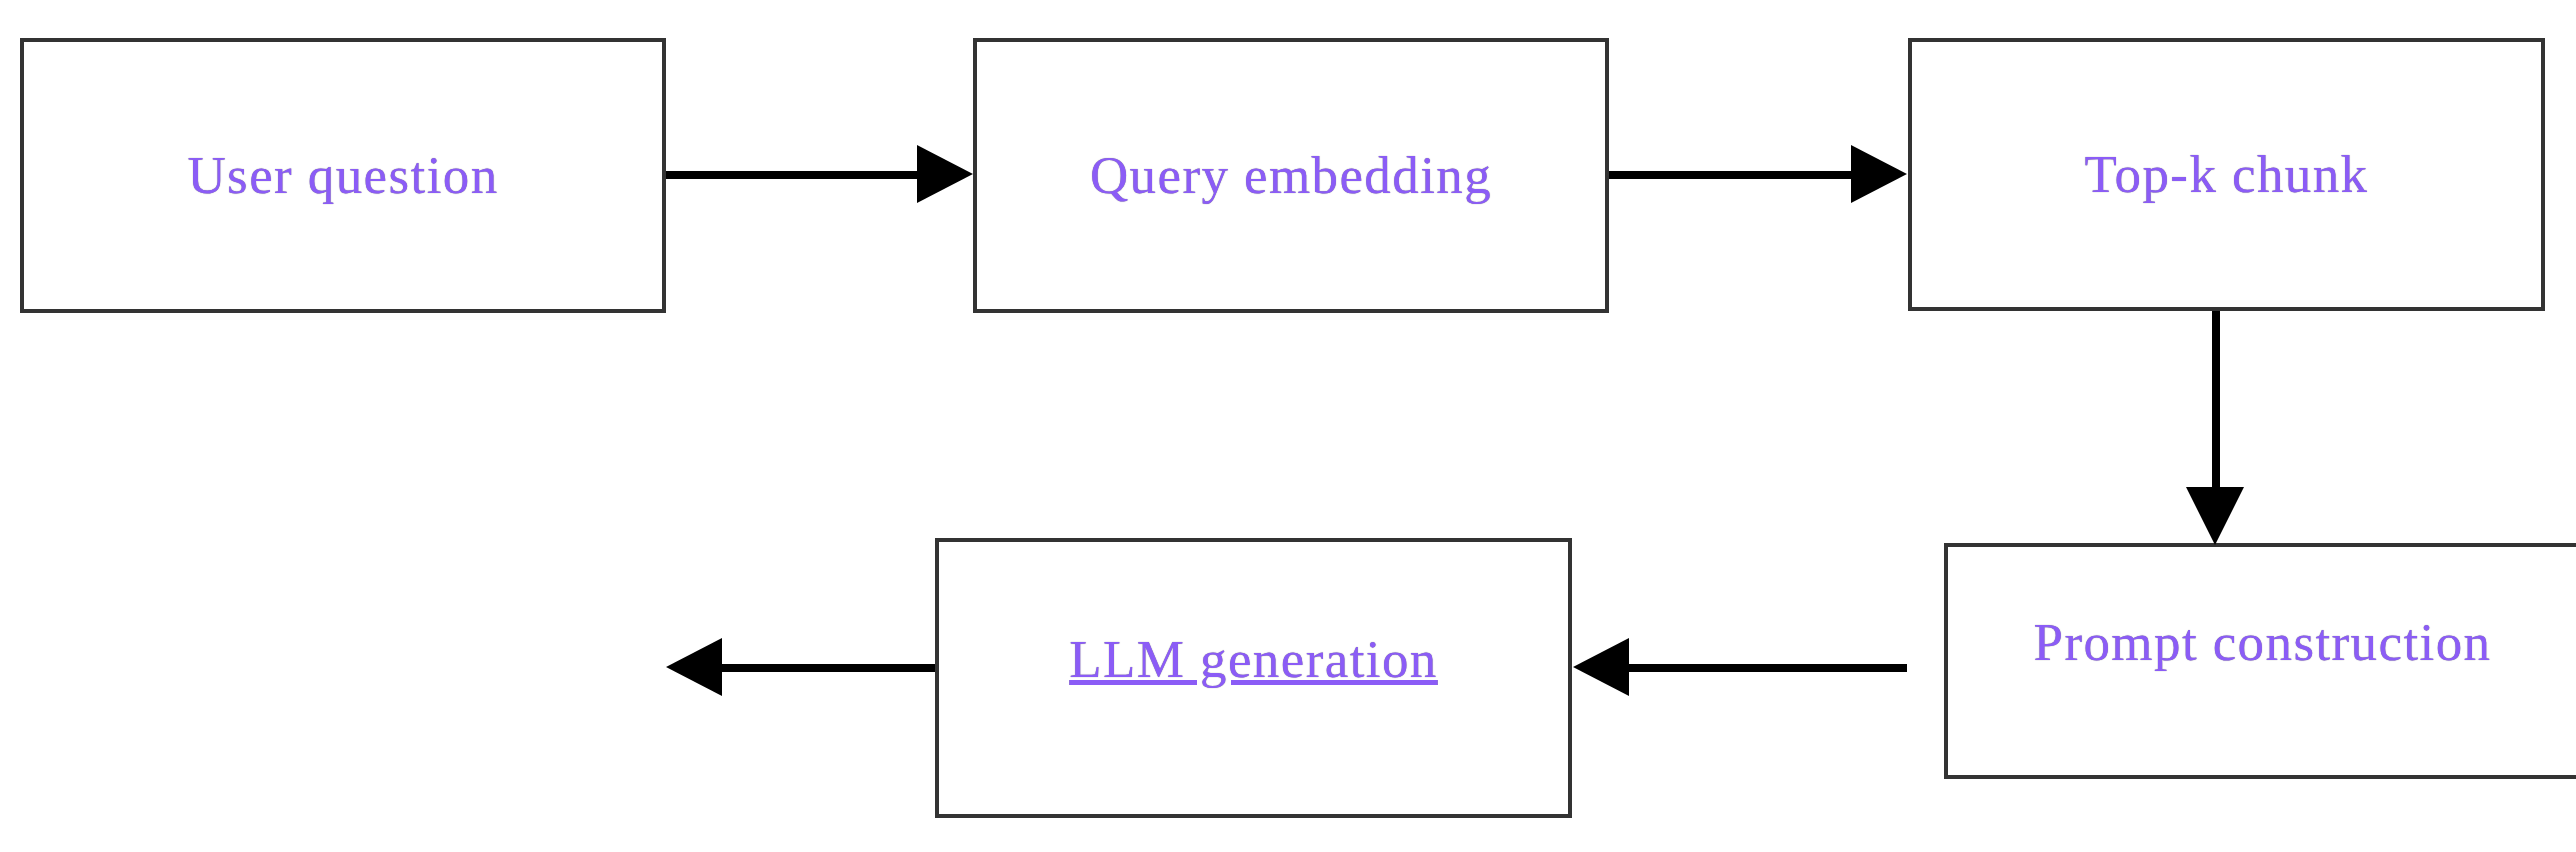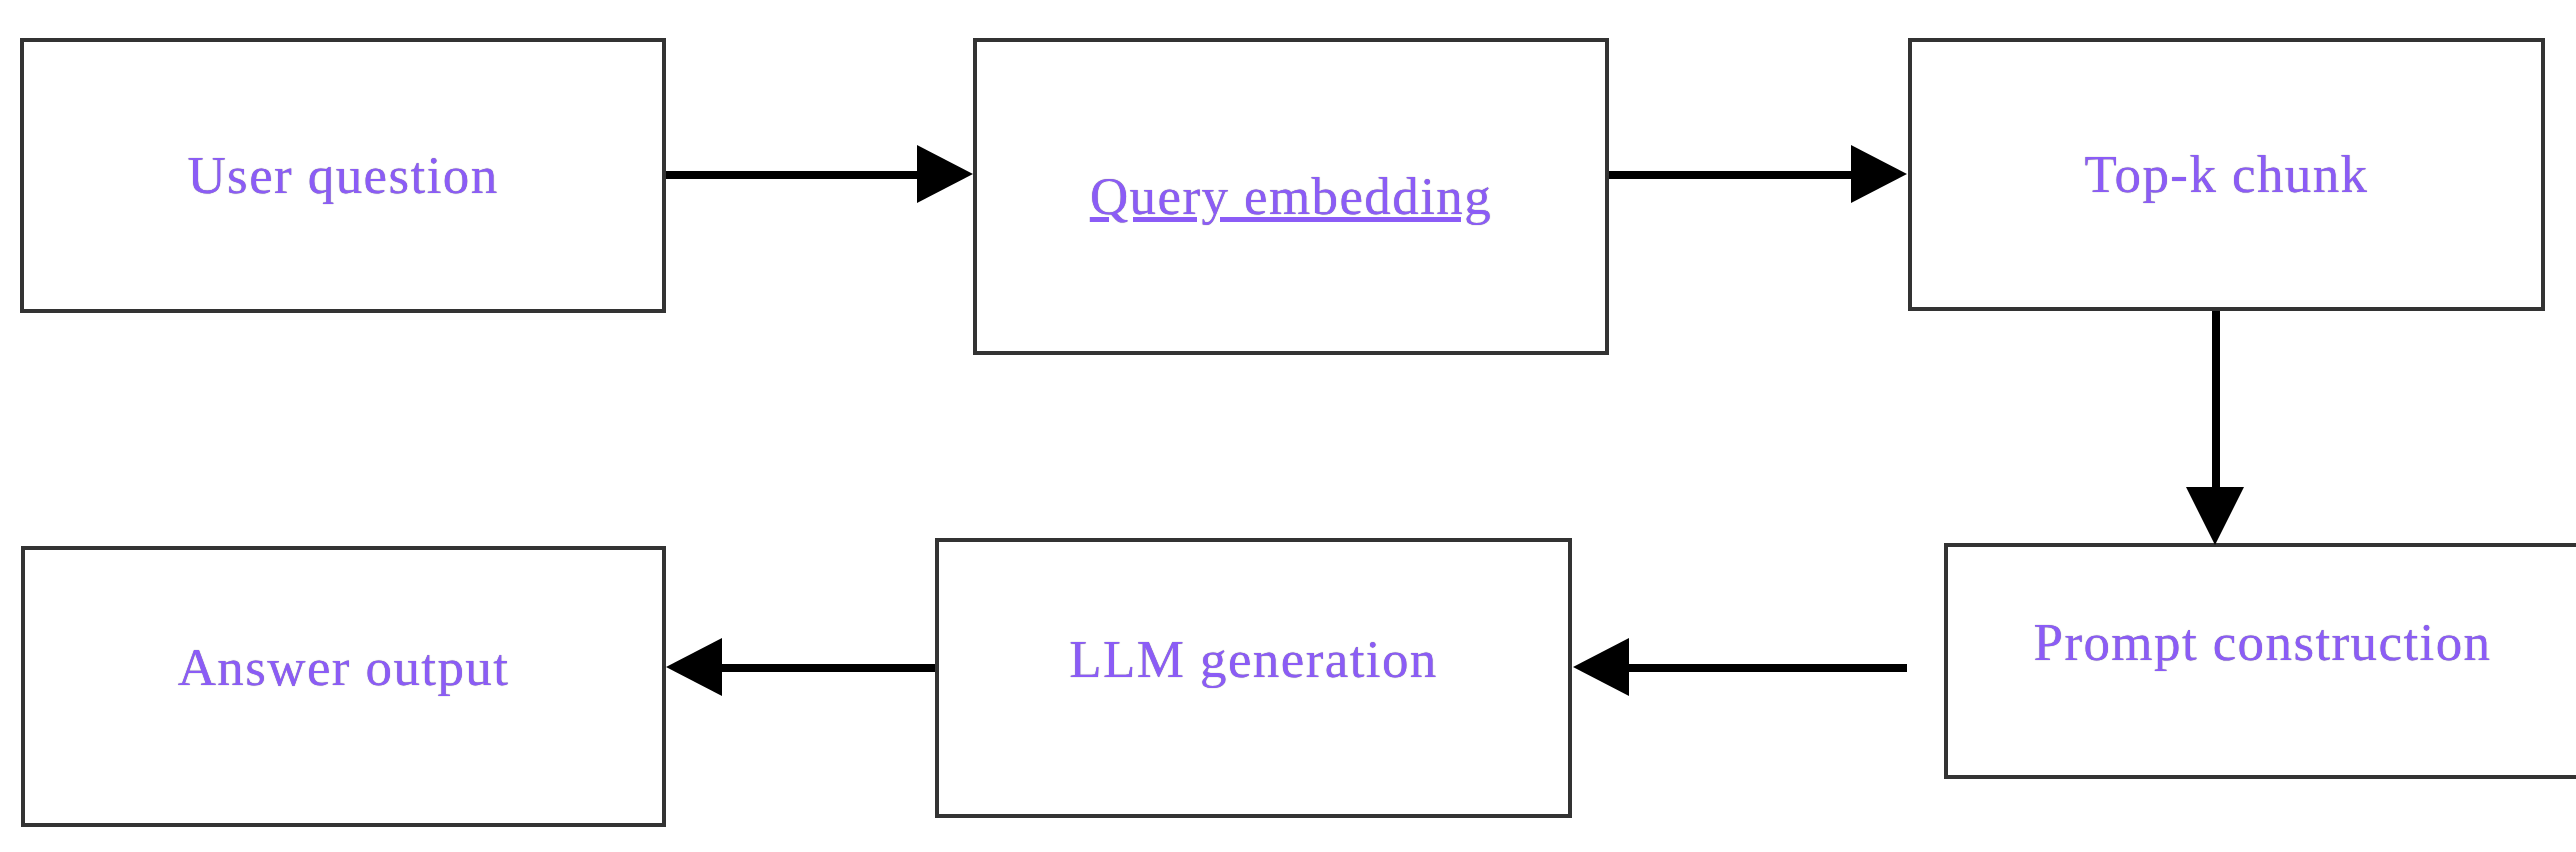--- a/index.html
+++ b/index.html
@@ -68,33 +68,30 @@
 </style>
 </head>
 <body>
 
 <div class="stage">
 
   <div class="node" style="left:20px; top:38px; width:646px; height:275px;">
     <span class="nlabel">User question</span>
   </div>
 
-  <div class="node" style="left:973px; top:38px; width:636px; height:317px;text-decoration:underline;">
+  <div class="node" style="left:973px; top:38px; width:636px; height:275px;">
     <span class="nlabel">Query embedding</span>
   </div>
 
   <div class="node two-line offset-down" style="left:1908px; top:38px; width:637px; height:273px;">
     <span class="nlabel">Top-k chunk</span>
   </div>
 
-  <div class="node offset-up" style="left:21px; top:546px; width:645px; height:281px;">
-    <span class="nlabel">Answer output</span>
-  </div>
 
-  <div class="node offset-up" style="left:935px; top:538px; width:637px; height:280px;">
+  <div class="node offset-up" style="left:935px; top:538px; width:637px; height:280px;text-decoration:underline;">
     <span class="nlabel">LLM generation</span>
   </div>
 
   <div class="node offset-up" style="left:1908px; top:543px; width:637px; height:236px;margin-left:36px;">
     <span class="nlabel">Prompt construction</span>
   </div>
 
   <div>
     <div class="arrow-shaft h" style="left:666px; top:171px; width:256px;"></div>
     <div class="arrow-head right" style="left:917px; top:145px;"></div>

